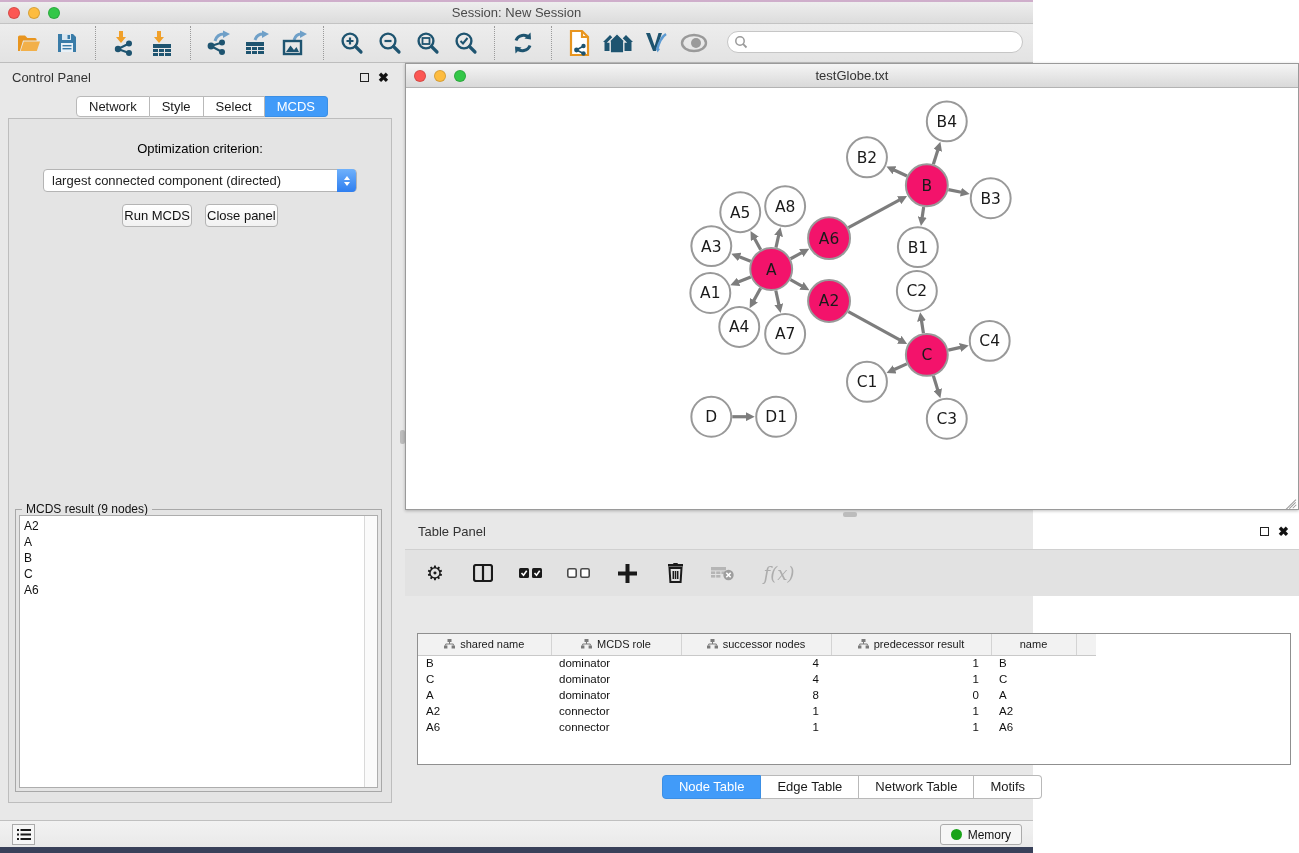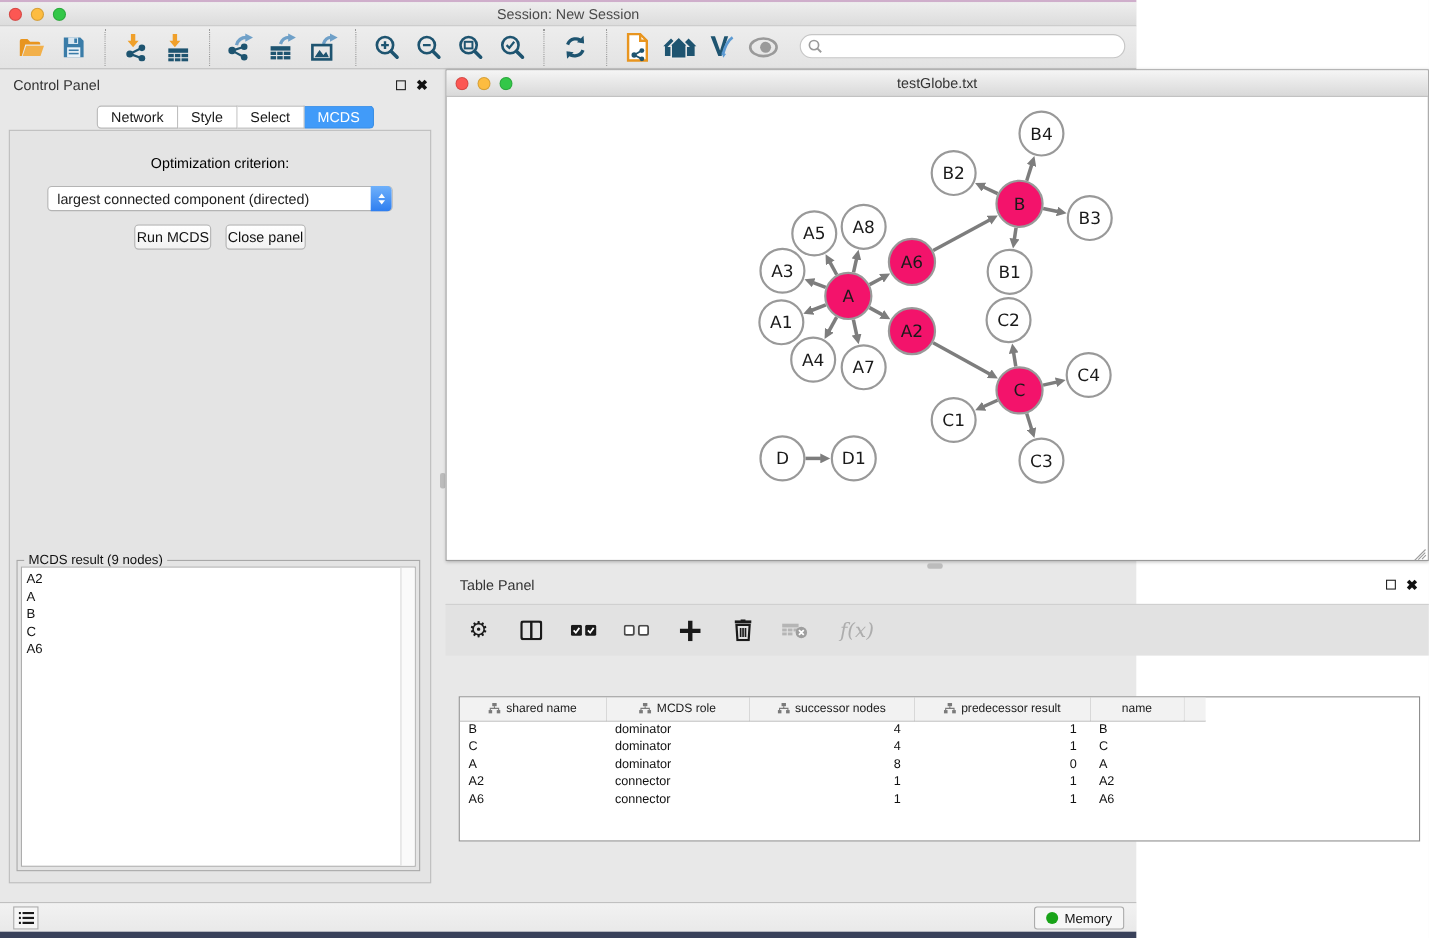--- a/index.html
+++ b/index.html
@@ -35,21 +35,21 @@
 
   
   .panel-head { display:flex; align-items:center; font-size:13px; color:#333; }
   .panel-ctl { display:flex; gap:9px; margin-left:auto; align-items:center; }
   .float-ico { width:9px; height:9px; border:1.5px solid #222; display:inline-block; cursor:pointer; }
   .close-ico { font-size:13px; font-weight:bold; color:#111; cursor:pointer; line-height:9px; }
 
   
   .control-panel { position:absolute; left:0; top:65px; width:399px; height:747px; }
   .cp-head { position:absolute; left:12px; right:10px; top:5px; }
-  .cp-tabs { position:absolute; left:88px; top:31px; height:21px; display:flex; }
+  .cp-tabs { position:absolute; left:76px; top:31px; height:21px; display:flex; }
   .seg-tab { border:1px solid #b9b9b9; border-left:none; background:#fff; color:#1a1a1a;
     font-size:13px; padding:2px 12px 3px; cursor:pointer; white-space:nowrap; }
   .seg-tab:first-child { border-left:1px solid #b9b9b9; border-radius:4px 0 0 4px; }
   .seg-tab:last-child { border-radius:0 4px 4px 0; }
   .seg-tab.active { background:#419bf9; border-color:#3c8fe4; color:#fff; }
   .cp-body { position:absolute; left:8px; right:7px; top:53px; bottom:9px;
     background:#e4e4e4; border:1px solid #bdbdbd; }
   .opt-label { text-align:center; margin-top:22px; font-size:13px; color:#000000; }
   .dropdown { position:relative; margin:13px auto 0; width:314px; height:23px; background:#fff;
     border:1px solid #b4b4b4; border-radius:4px; font-size:13px; display:flex; align-items:center;
@@ -622,20 +622,26 @@
               <td class="al">A6</td>
               <td class="al">connector</td>
               <td class="ar">1</td>
               <td class="ar">1</td>
               <td class="al">A6</td>
               <td></td>
             </tr>
           </tbody>
       </table>
     </div>
+    <div class="tp-tabs" id="tp-tabs">
+        <div class="seg-tab active">Node Table</div>
+        <div class="seg-tab">Edge Table</div>
+        <div class="seg-tab">Network Table</div>
+        <div class="seg-tab">Motifs</div>
+      </div>
   </div>
 
   <div class="statusbar">
     <div class="list-btn">
       <svg width="14" height="12" viewBox="0 0 14 12">
           <g fill="#1a1a1a">
             <rect x="0" y="0" width="2" height="2"></rect>
             <rect x="3.5" y="0" width="10.5" height="2"></rect>
             <rect x="0" y="4.5" width="2" height="2"></rect>
             <rect x="3.5" y="4.5" width="10.5" height="2"></rect>

